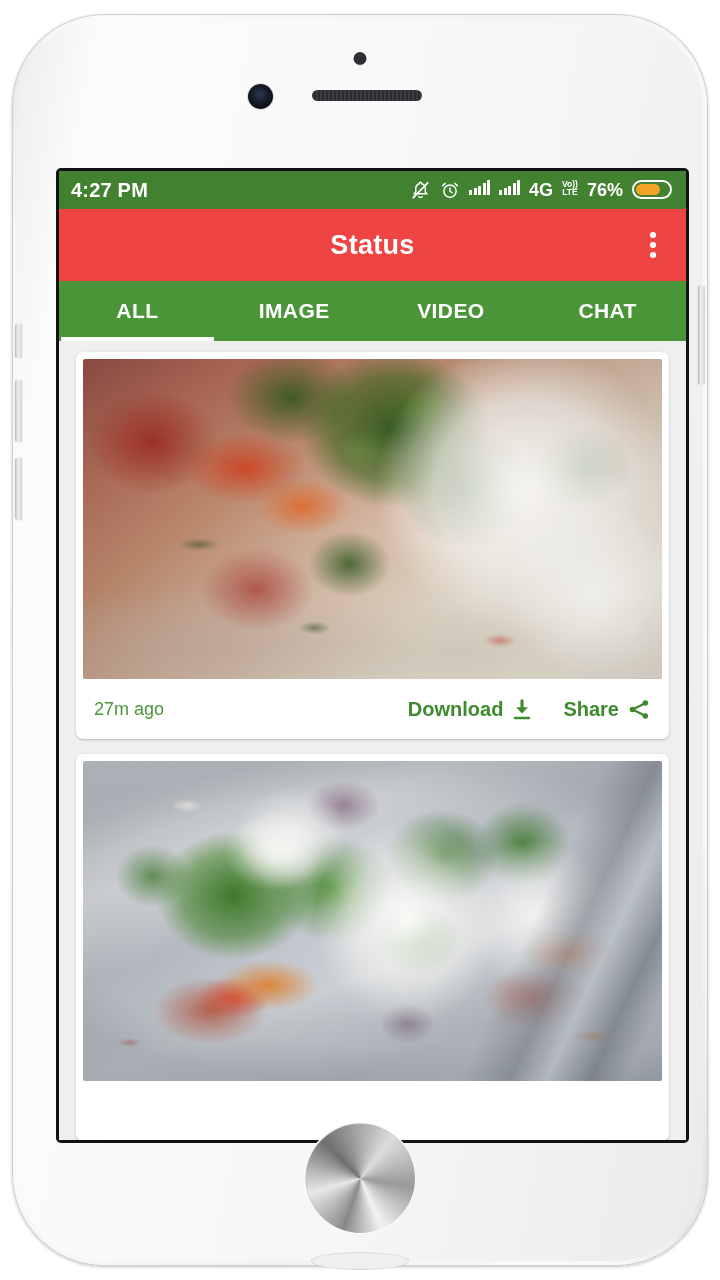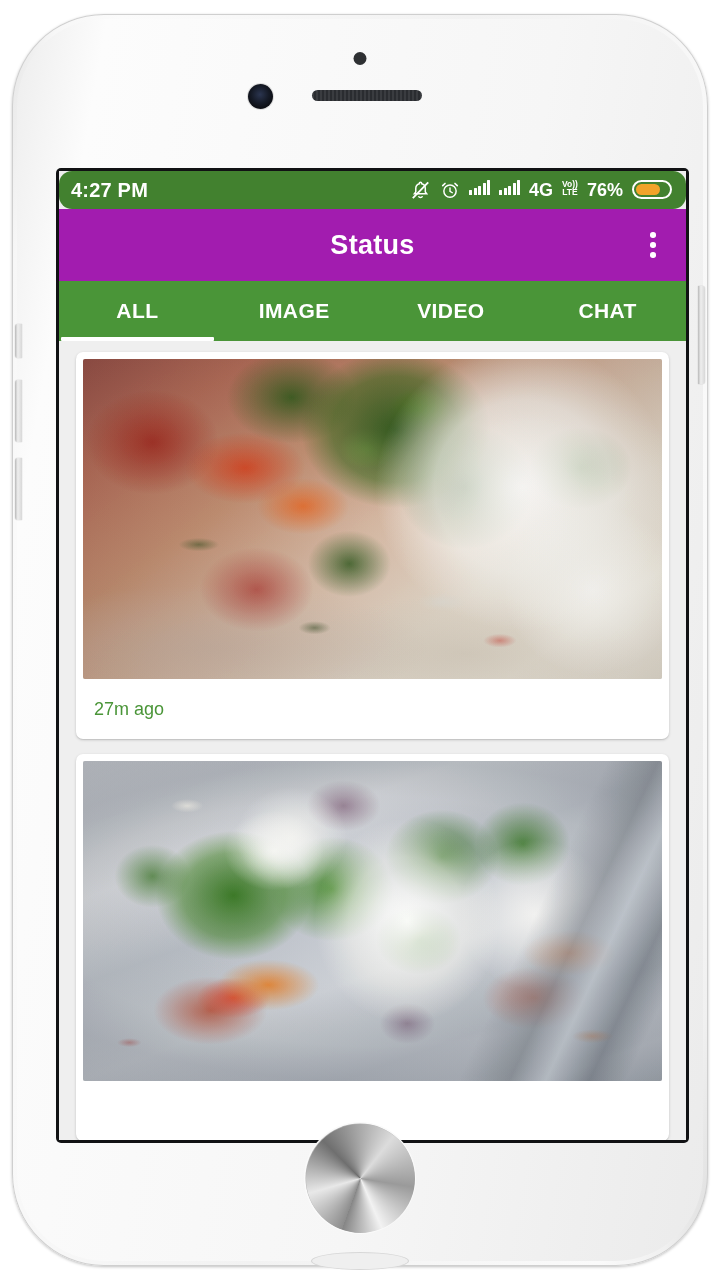--- a/index.html
+++ b/index.html
@@ -90,21 +90,20 @@
     overflow:hidden;
   }
 
   
   #status-bar{
     height:38px;
     background:#42812f;
     display:flex; align-items:center;
     padding:0 14px 0 12px;
     color:#ffffff;
-    border-radius:13px;
   }
   #status-clock{
     font-size:20px; font-weight:bold; letter-spacing:.2px;
   }
   #status-icons{
     margin-left:auto;
     display:flex; align-items:flex-start; gap:9px;
   }
   .sb-ico{ display:block; }
   #sb-signal-bars-1, #sb-signal-bars-2{
@@ -122,21 +121,21 @@
     width:40px; height:19px; border:2px solid #ffffff; border-radius:10px;
     position:relative; padding:2px;
   }
   #sb-battery-fill{
     height:100%; background:#f2a32a; border-radius:7px;
   }
 
   
   #app-bar{
     height:72px;
-    background:#a21caf;
+    background:#ef4444;
     display:flex; align-items:center;
     position:relative;
   }
   #app-title{
     flex:1; text-align:center;
     color:#ffffff; font-size:27px; font-weight:bold;
     letter-spacing:.3px;
   }
   #overflow-menu-button{
     position:absolute; right:18px; top:50%; transform:translateY(-50%);
@@ -376,20 +375,39 @@
       </div>
 
       <div id="feed">
 
         <div class="status-card">
           <div class="card-media">
             <div class="food-1"></div>
           </div>
           <div class="card-footer">
             <div id="card-1-timestamp">27m ago</div>
+            <div class="card-actions">
+              <div class="action">
+                <span>Download</span>
+                <svg width="22" height="23" viewBox="0 0 24 24">
+                  <path d="M12 2.4v10.4" stroke="#3f8a2e" stroke-width="3.4" stroke-linecap="round"></path>
+                  <path d="M5.6 9.6 12 16.4l6.4-6.8z" fill="#3f8a2e"></path>
+                  <path d="M4.4 21.2h15.2" stroke="#3f8a2e" stroke-width="2.8" stroke-linecap="round"></path>
+                </svg>
+              </div>
+              <div class="action">
+                <span>Share</span>
+                <svg width="24" height="23" viewBox="0 0 24 24">
+                  <circle cx="18.6" cy="5.2" r="2.9" fill="#3f8a2e"></circle>
+                  <circle cx="5.2" cy="12" r="2.9" fill="#3f8a2e"></circle>
+                  <circle cx="18.6" cy="18.8" r="2.9" fill="#3f8a2e"></circle>
+                  <path d="M16.3 6.5 7.4 10.9M7.4 13.1l8.9 4.4" stroke="#3f8a2e" stroke-width="2.3" stroke-linecap="round"></path>
+                </svg>
+              </div>
+            </div>
           </div>
         </div>
 
         <div class="status-card">
           <div class="card-media">
             <div class="food-2"></div>
           </div>
           <div class="card-footer"></div>
         </div>
 

